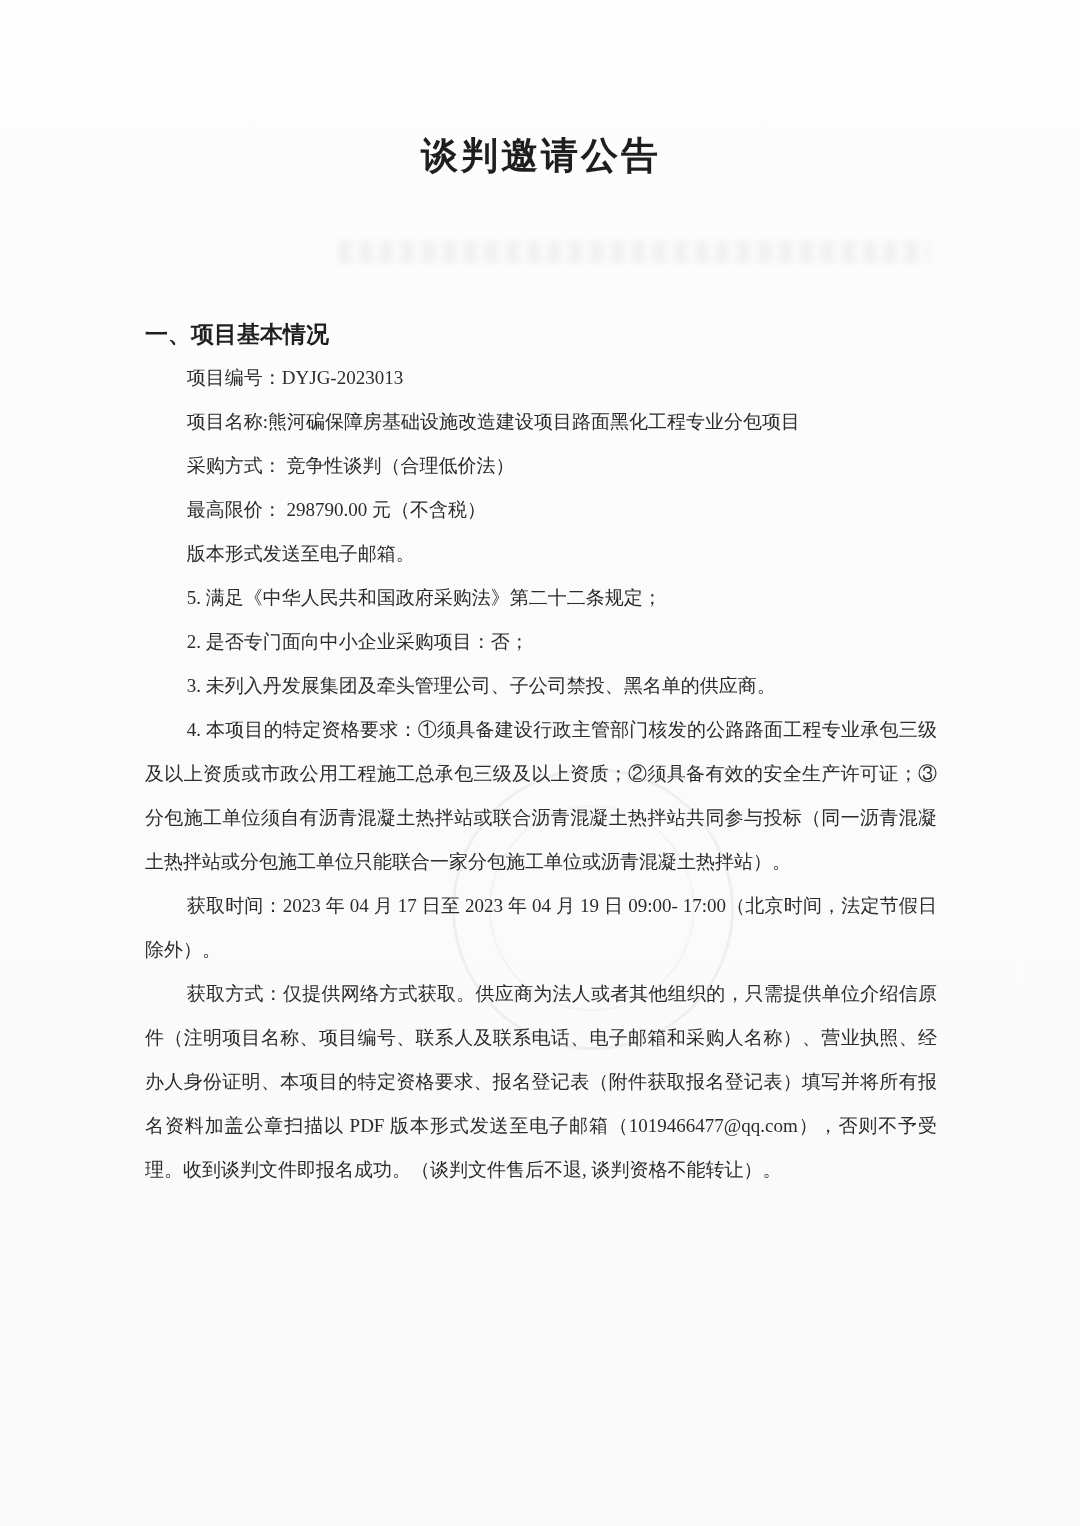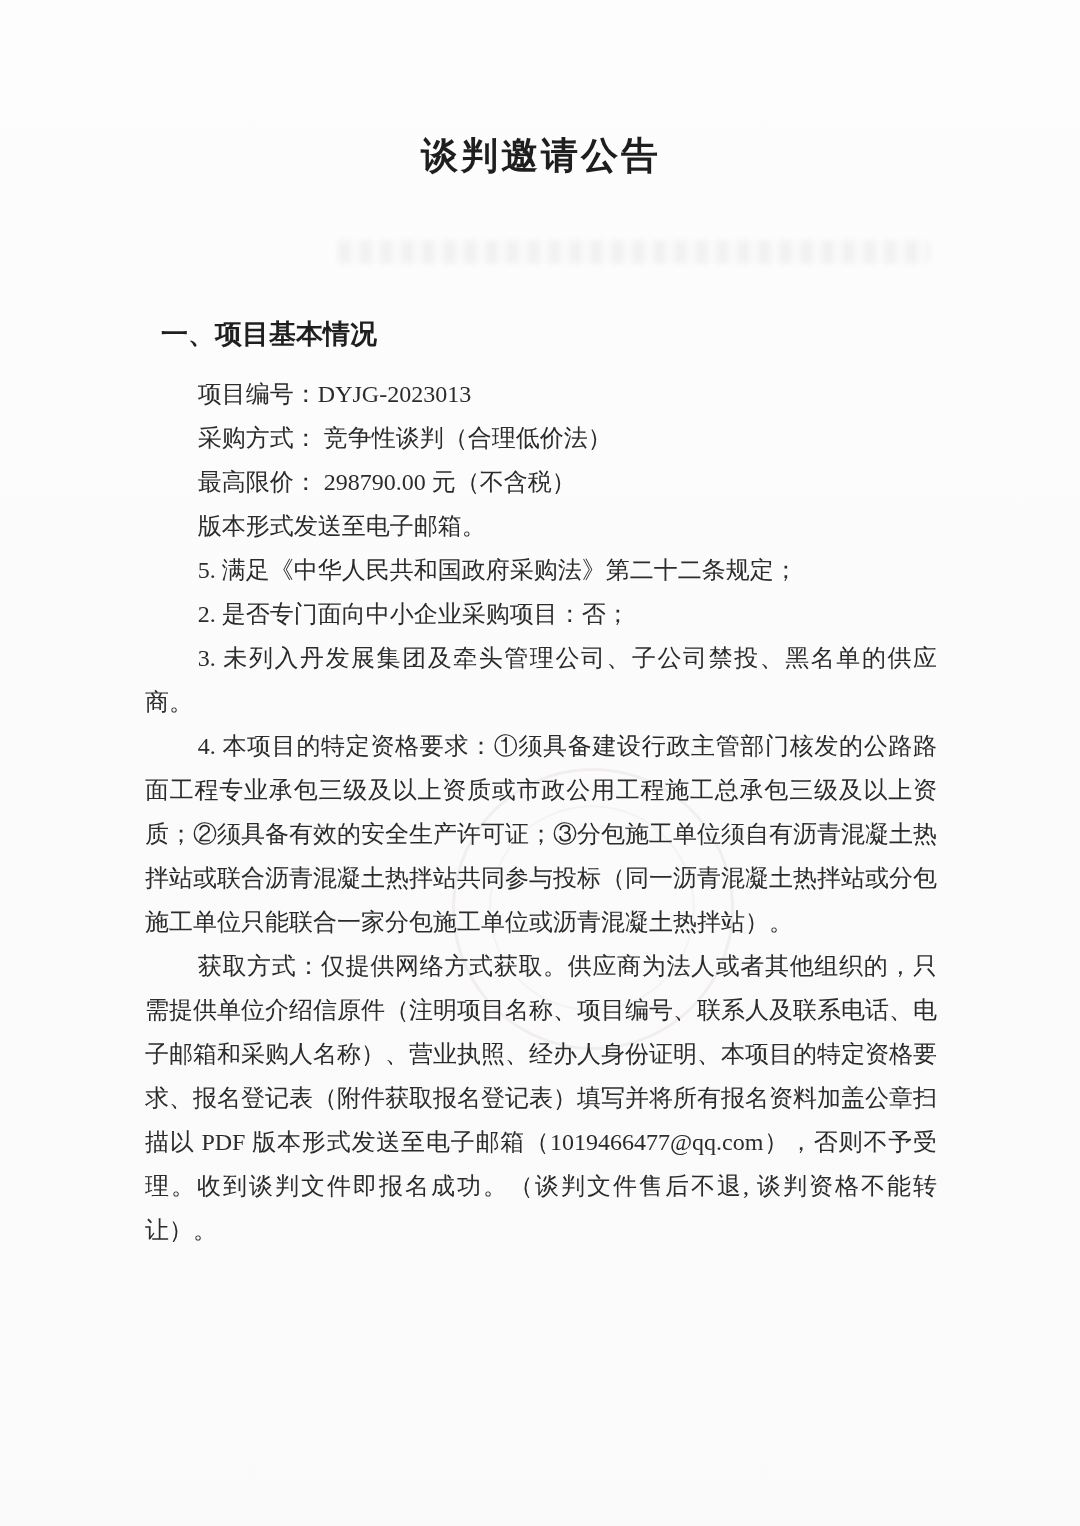--- a/index.html
+++ b/index.html
@@ -28,33 +28,33 @@
     padding-top: 128px;
     text-align: center;
     font-size: 37px;
     line-height: 56px;
     font-weight: 700;
     letter-spacing: 3px;
     color: #1e1e1e;
     font-family: "Liberation Serif", "DejaVu Serif", serif;
   }
   .sec-heading {
-    margin: 16px;
-    font-size: 27px;
+    margin: 0;
+    font-size: 23px;
     line-height: 44px;
     font-weight: 700;
     color: #1f1f1f;
     font-family: "Liberation Sans", "DejaVu Sans", sans-serif;
   }
   .sec-heading.first {
     margin-top: 128px;
   }
   .para {
     margin: 0;
-    font-size: 24px;
+    font-size: 19px;
     line-height: 44px;
     text-align: justify;
     text-indent: 2.2em;
     color: #2b2b2b;
     word-break: break-all;
   }
   
   .bleed-artifact {
     position: absolute;
     left: 338px;
@@ -99,25 +99,27 @@
 
   <div class="bleed-artifact"></div>
   <div class="stamp-watermark"></div>
 
   <div class="content">
 
     <h1 class="doc-title">谈判邀请公告</h1>
 
     <h2 class="sec-heading first">一、项目基本情况</h2>
     <p class="para">项目编号：DYJG-2023013</p>
+    <p class="para">项目名称:熊河碥保障房基础设施改造建设项目路面黑化工程专业分包项目</p>
     <p class="para">采购方式： 竞争性谈判（合理低价法）</p>
     <p class="para">最高限价： 298790.00 元（不含税）</p>
     <p class="para">版本形式发送至电子邮箱。</p>
 
     <p class="para">5. 满足《中华人民共和国政府采购法》第二十二条规定；</p>
     <p class="para">2. 是否专门面向中小企业采购项目：否；</p>
     <p class="para">3. 未列入丹发展集团及牵头管理公司、子公司禁投、黑名单的供应商。</p>
     <p class="para">4. 本项目的特定资格要求：①须具备建设行政主管部门核发的公路路面工程专业承包三级及以上资质或市政公用工程施工总承包三级及以上资质；②须具备有效的安全生产许可证；③分包施工单位须自有沥青混凝土热拌站或联合沥青混凝土热拌站共同参与投标（同一沥青混凝土热拌站或分包施工单位只能联合一家分包施工单位或沥青混凝土热拌站）。</p>
 
+    <p class="para">获取时间：2023 年 04 月 17 日至 2023 年 04 月 19 日 09:00- 17:00（北京时间，法定节假日除外）。</p>
     <p class="para">获取方式：仅提供网络方式获取。供应商为法人或者其他组织的，只需提供单位介绍信原件（注明项目名称、项目编号、联系人及联系电话、电子邮箱和采购人名称）、营业执照、经办人身份证明、本项目的特定资格要求、报名登记表（附件获取报名登记表）填写并将所有报名资料加盖公章扫描以 PDF 版本形式发送至电子邮箱（1019466477@qq.com），否则不予受理。收到谈判文件即报名成功。（谈判文件售后不退, 谈判资格不能转让）。</p>
 
   </div>
 </div>
 
 </body></html>

